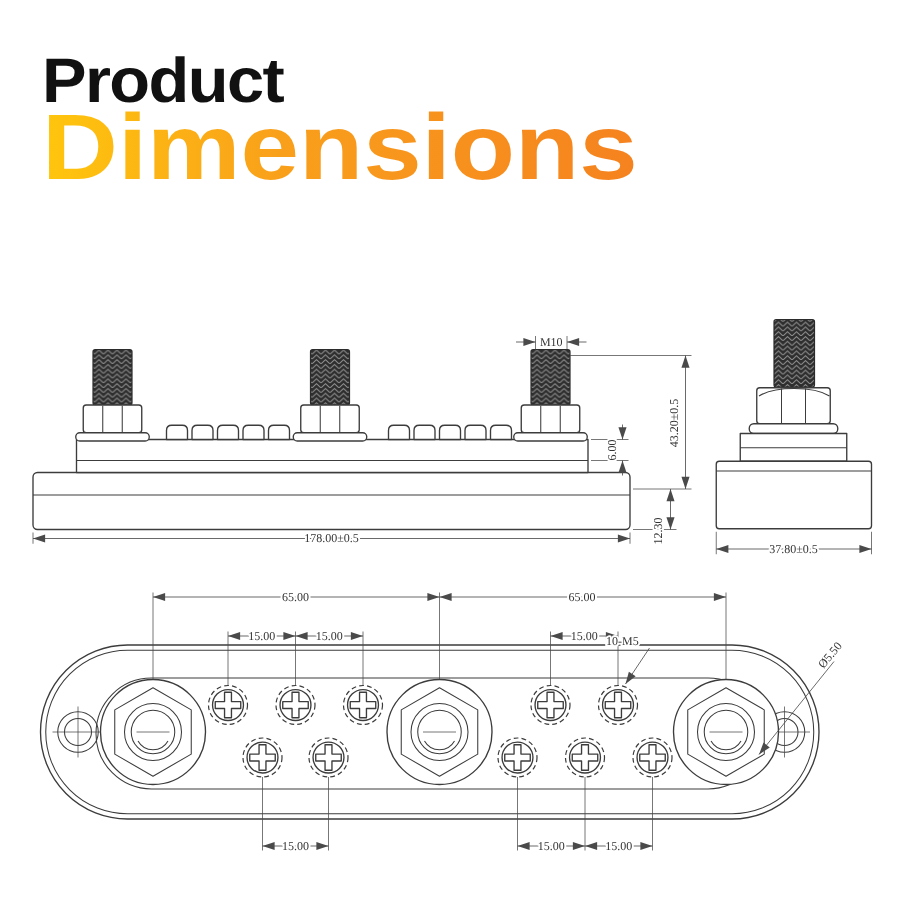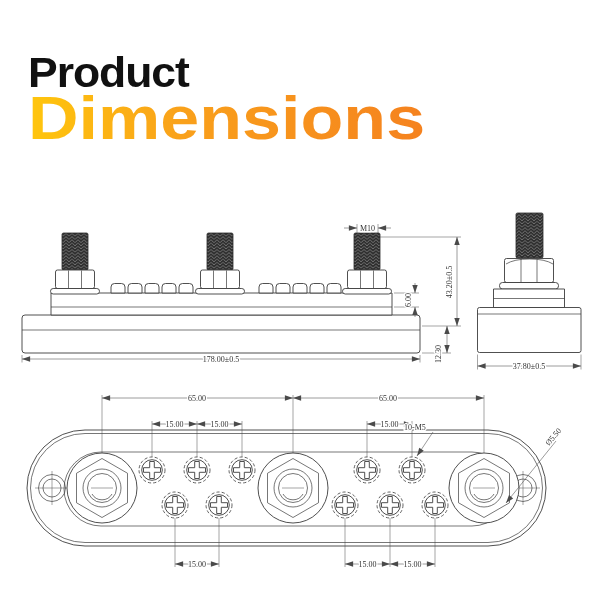--- a/index.html
+++ b/index.html
@@ -1,18 +1,18 @@
 <!DOCTYPE html>
 <html><head>
 <meta charset="utf-8">
 <style>
   html,body{margin:0;padding:0;background:#fff;}
   body{width:600px;height:600px;position:relative;overflow:hidden;
        font-family:"Liberation Sans",sans-serif;}
-  .title{position:absolute;left:28px;top:53px;}
+  .title{position:absolute;left:28px;top:34px;}
   .t1{font-size:42px;font-weight:800;color:#111;letter-spacing:-1px;line-height:.95;
       transform:scaleX(1.06);transform-origin:0 50%;}
   .t2{font-size:62px;font-weight:800;letter-spacing:0;line-height:1;margin-top:-6px;
       transform:scaleX(1.13);transform-origin:0 50%;
       background:linear-gradient(90deg,#FFC60D 0%,#F9A01B 40%,#F5821F 100%);
       -webkit-background-clip:text;background-clip:text;
       color:transparent;-webkit-text-fill-color:transparent;}
   svg{position:absolute;left:0;top:0;}
   .obj{stroke:#3c3c3c;stroke-width:.9;fill:#fff;stroke-linejoin:round;}
   .obj2{stroke:#3c3c3c;stroke-width:.7;fill:none;stroke-linejoin:round;}

